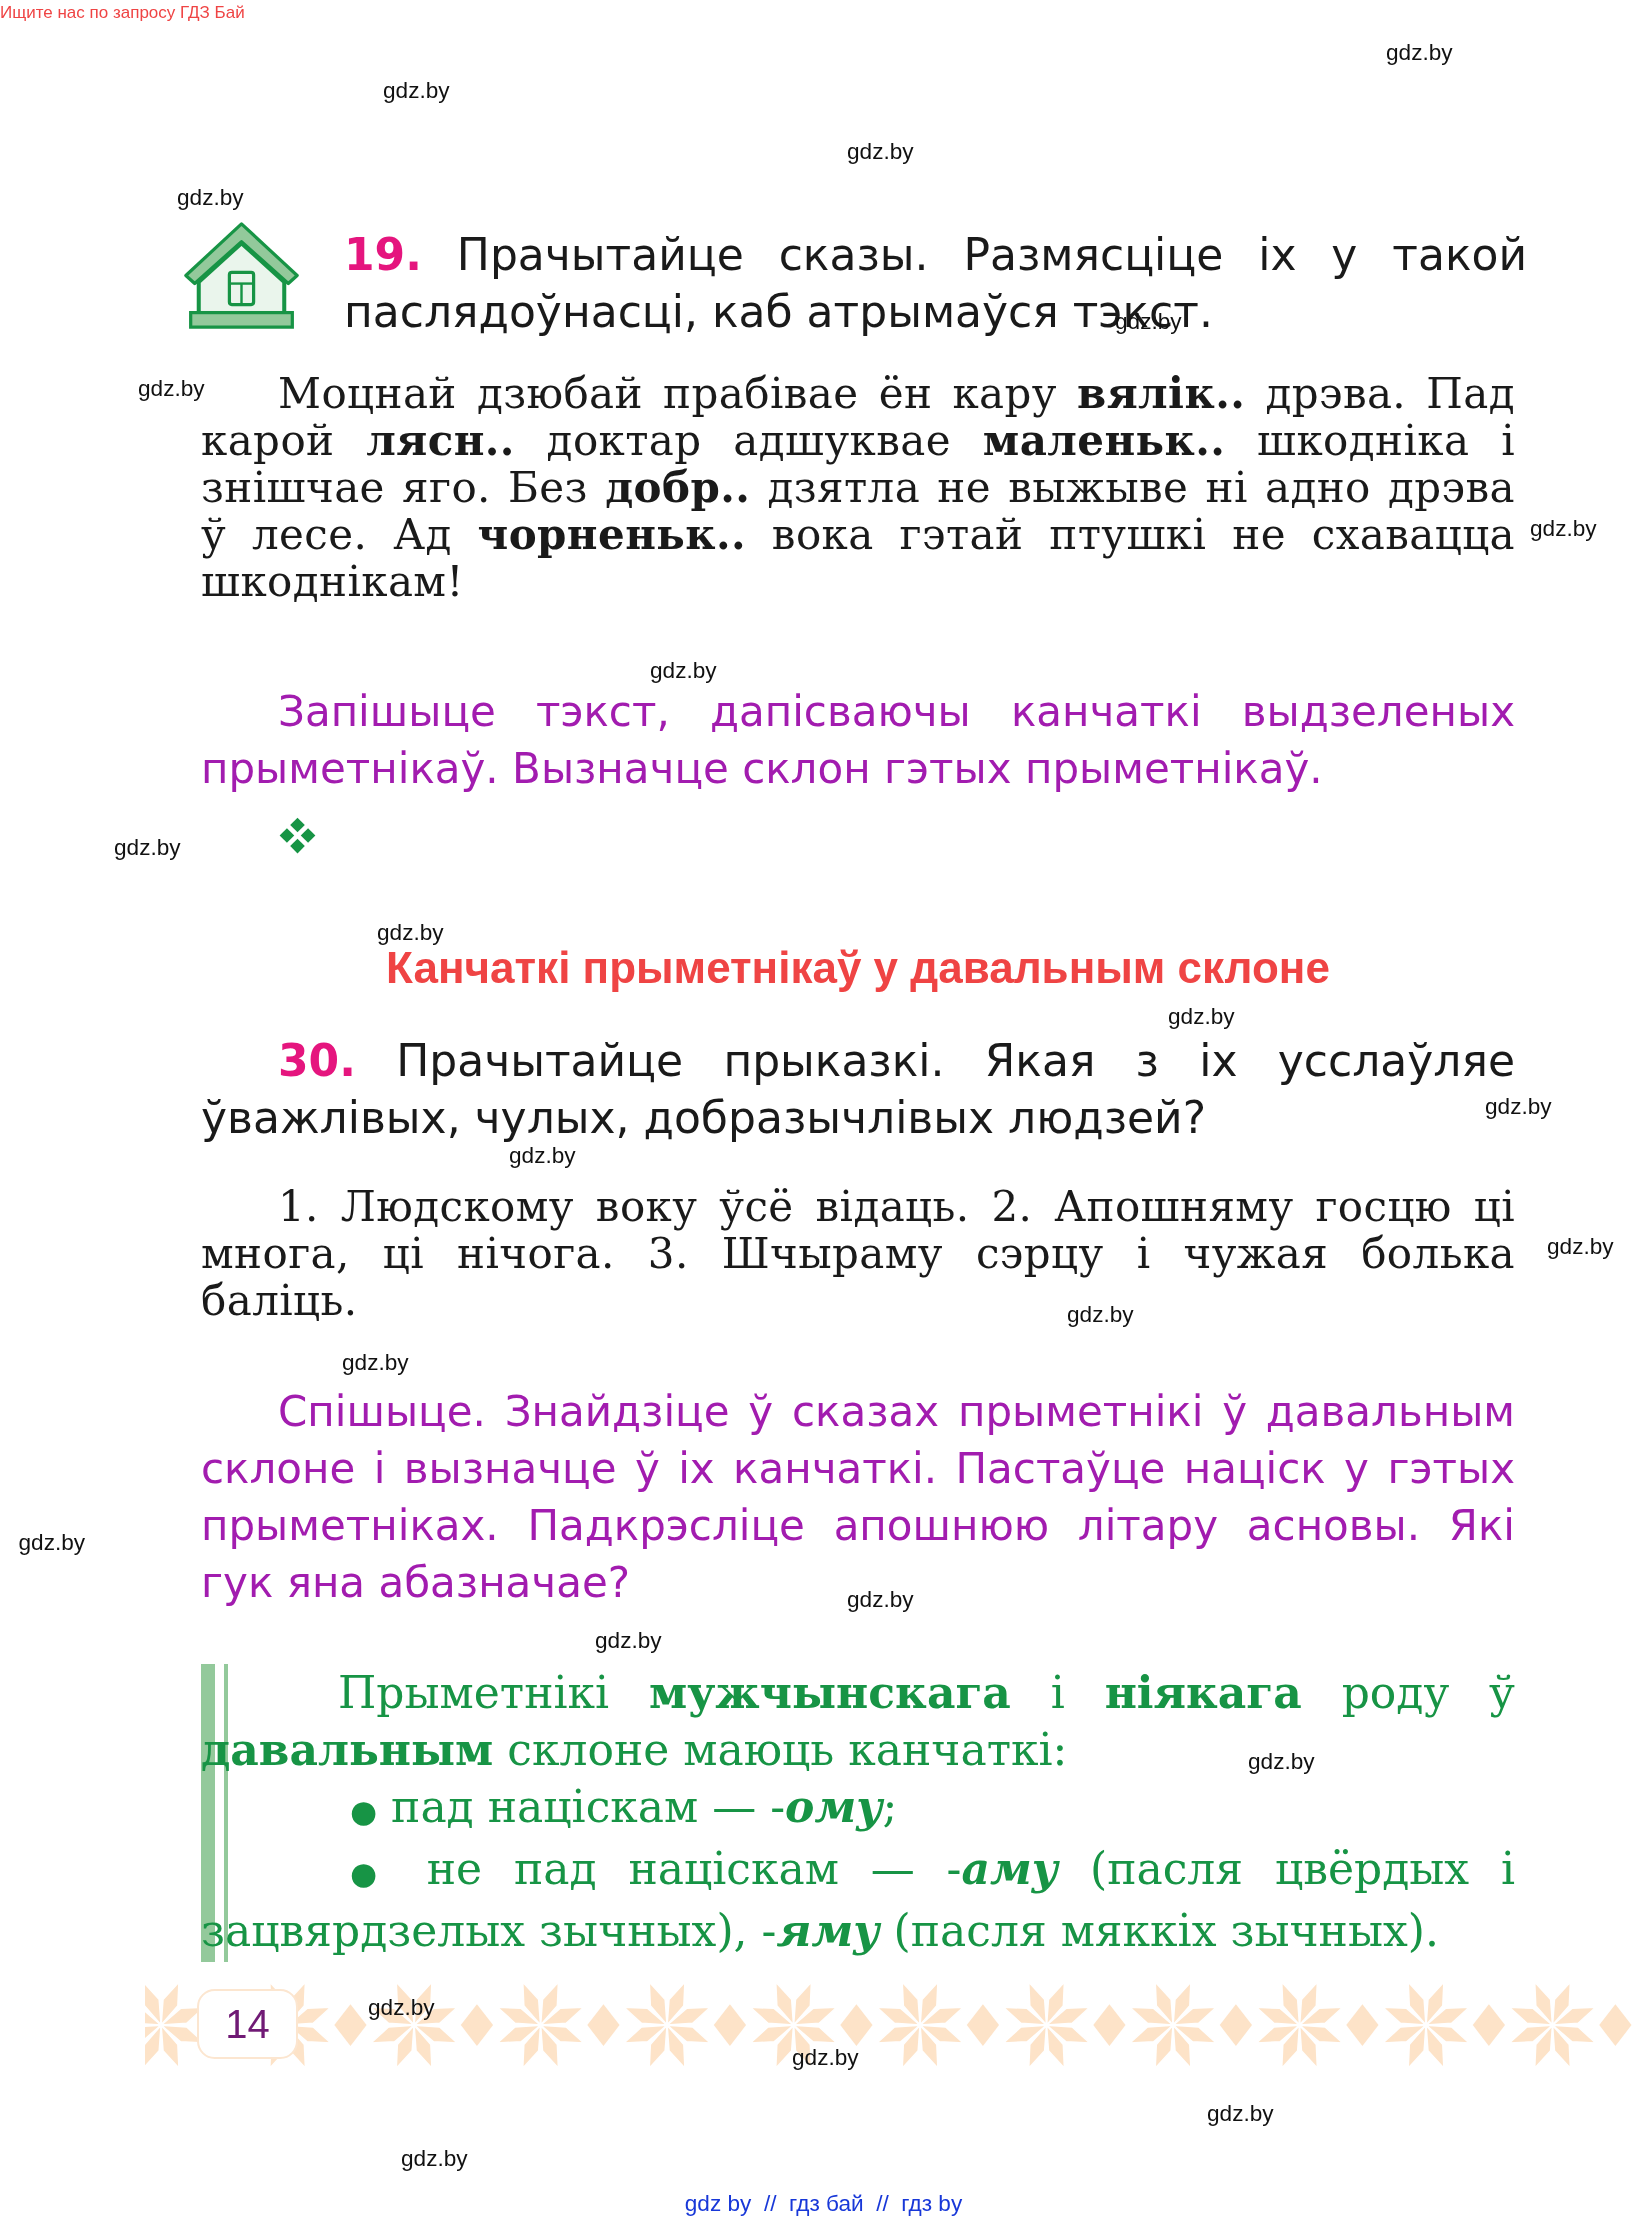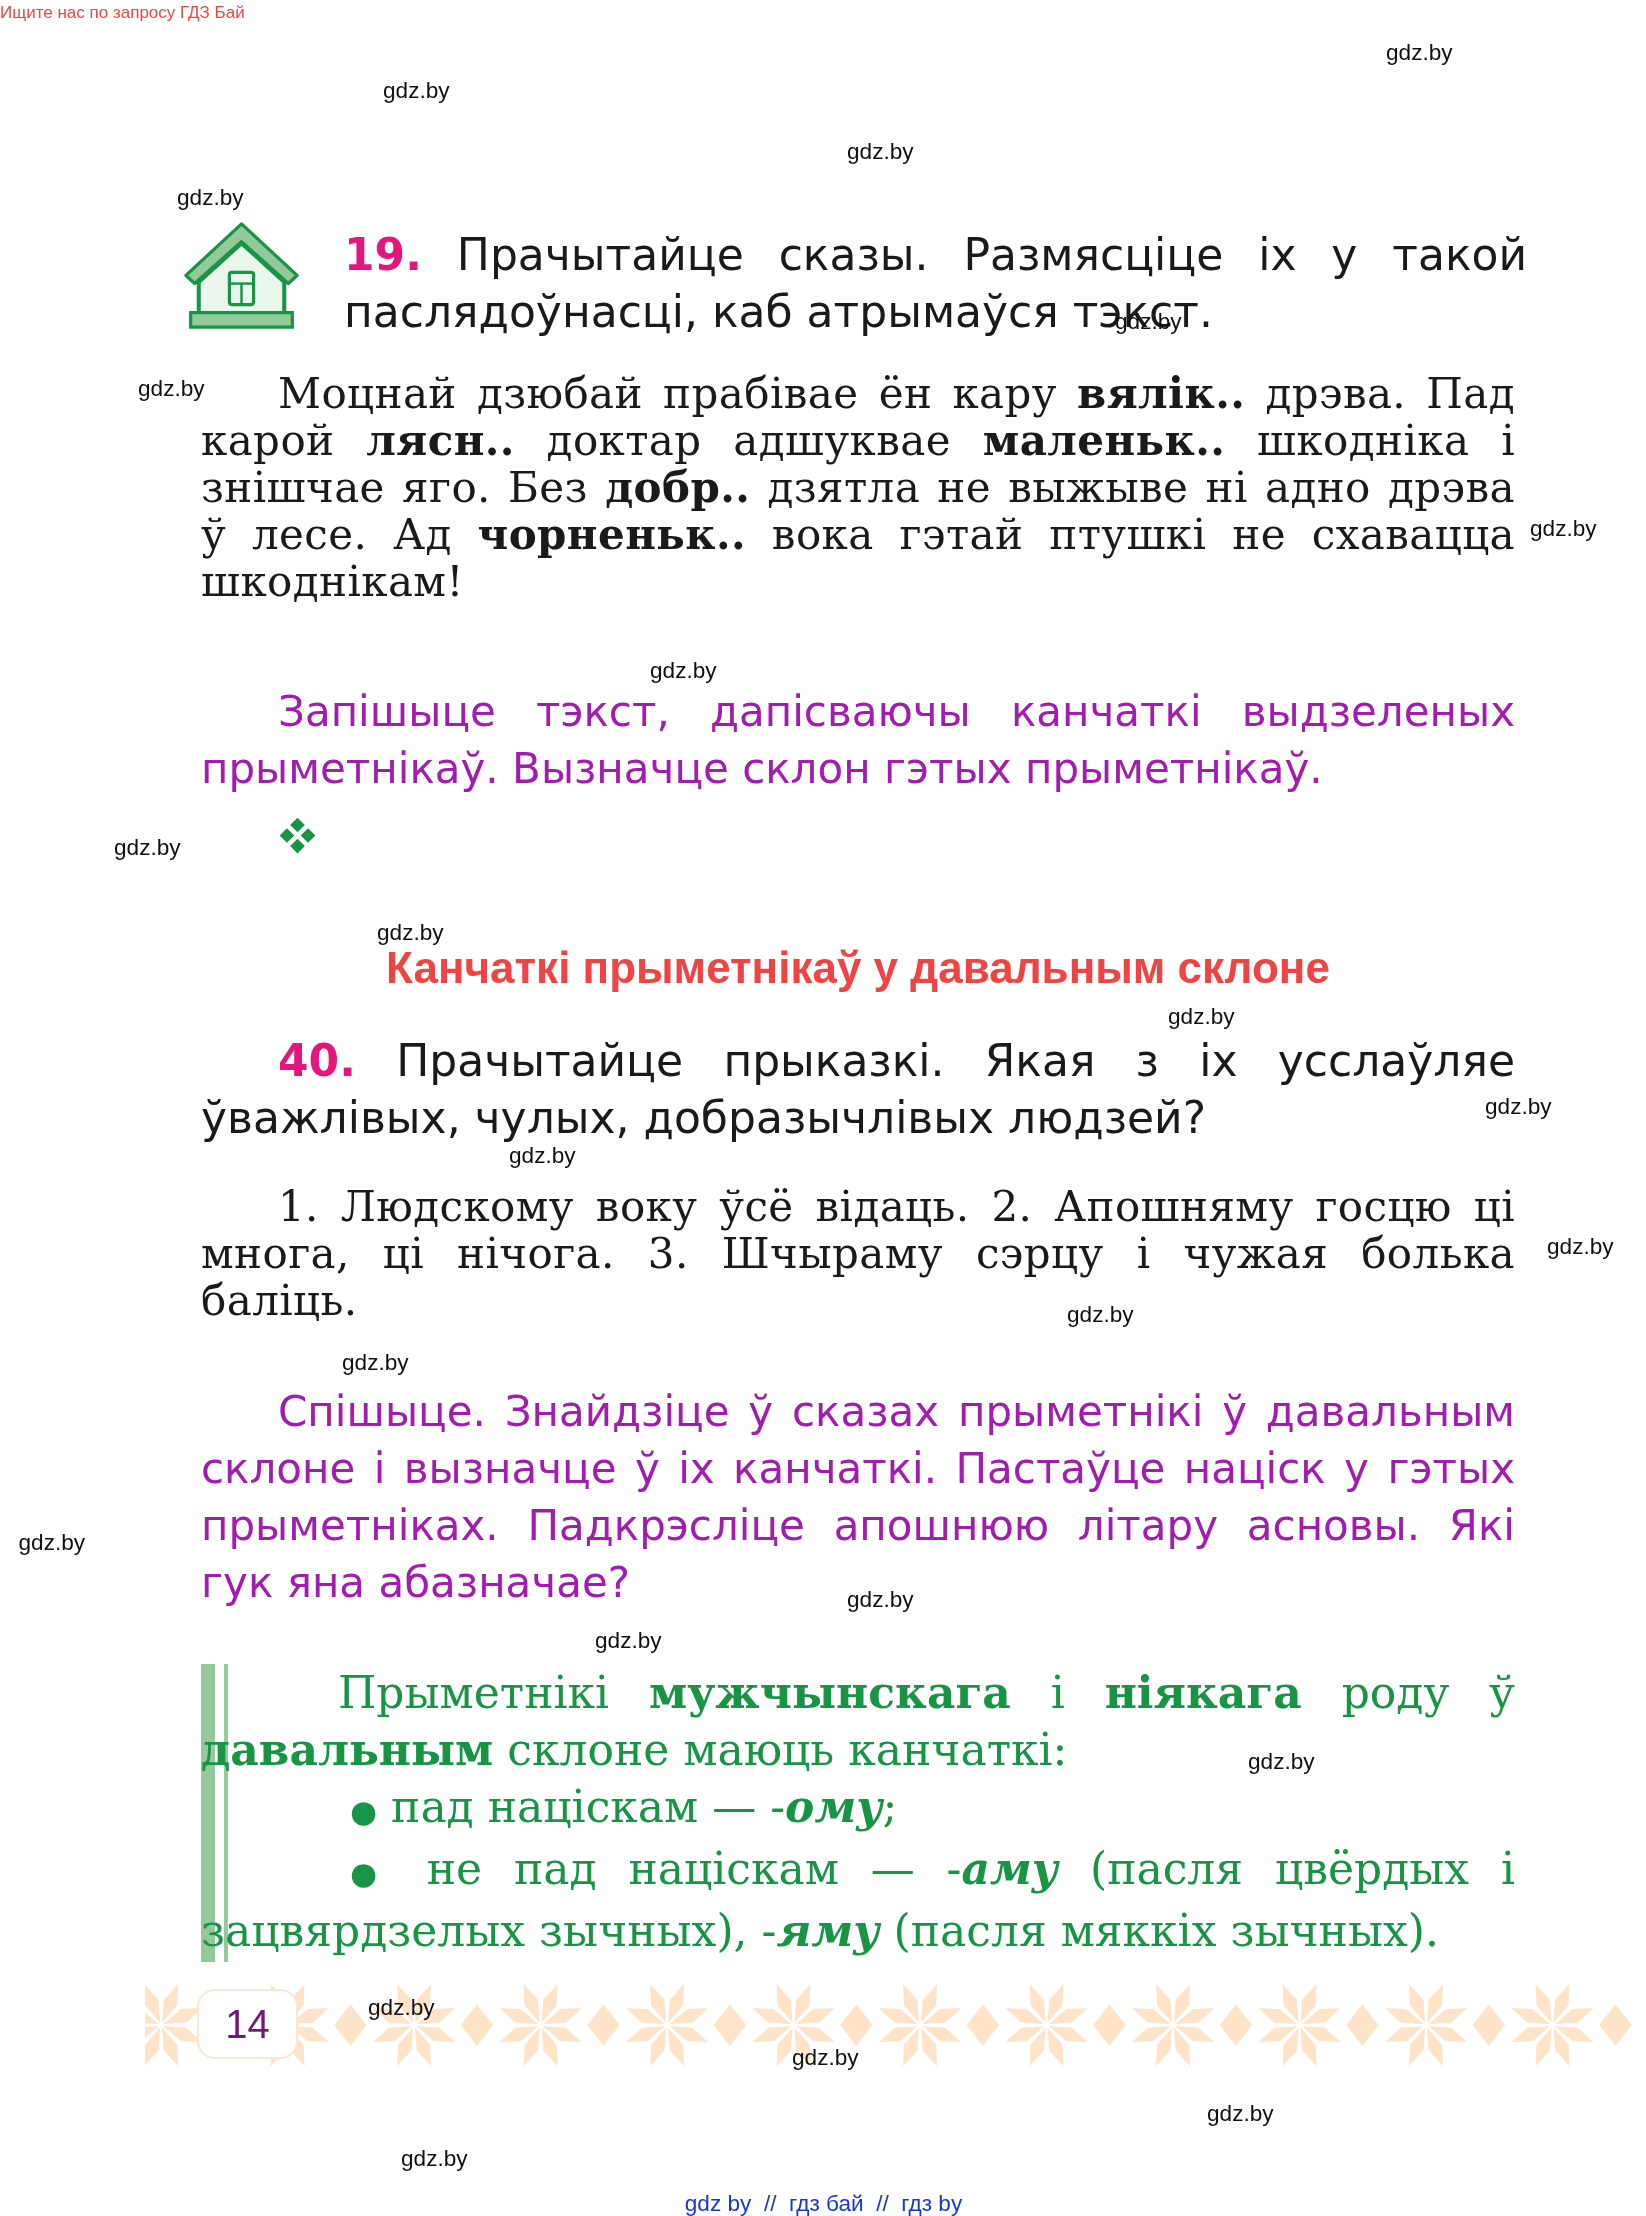--- a/index.html
+++ b/index.html
@@ -115,21 +115,21 @@
       <polygon points="11,15 20,24 11,33 2,24" fill="#179445"></polygon>
       <polygon points="37,15 46,24 37,33 28,24" fill="#179445"></polygon>
       <polygon points="24,28 33,37 24,46 15,37" fill="#179445"></polygon>
     </svg>
   </span>
 </div>
 
 <div class="abs section-title">Канчаткі прыметнікаў у давальным склоне</div>
 
 <div class="abs task" style="top:1032px;text-indent:77px;">
-  <span class="num">40.</span>
+  <span class="num">30.</span>
   <span>Прачытайце прыказкі. Якая з іх усслаўляе ўважлівых, чулых, добразычлівых людзей?</span>
 </div>
 
 <div class="abs para-serif" style="top:1183px;">1. Людскому воку ўсё відаць. 2. Апошняму госцю ці многа, ці нічога. 3. Шчыраму сэрцу і чужая болька баліць.</div>
 
 <div class="abs para-sans" style="top:1383px;">Спішыце. Знайдзіце ў сказах прыметнікі ў давальным склоне і вызначце ў іх канчаткі. Пастаўце націск у гэтых прыметніках. Падкрэсліце апошнюю літару асновы. Які гук яна абазначае?</div>
 
 <div class="abs rule-box">
   <div class="abs rule-bar1"></div>
   <div class="abs rule-bar2"></div>

